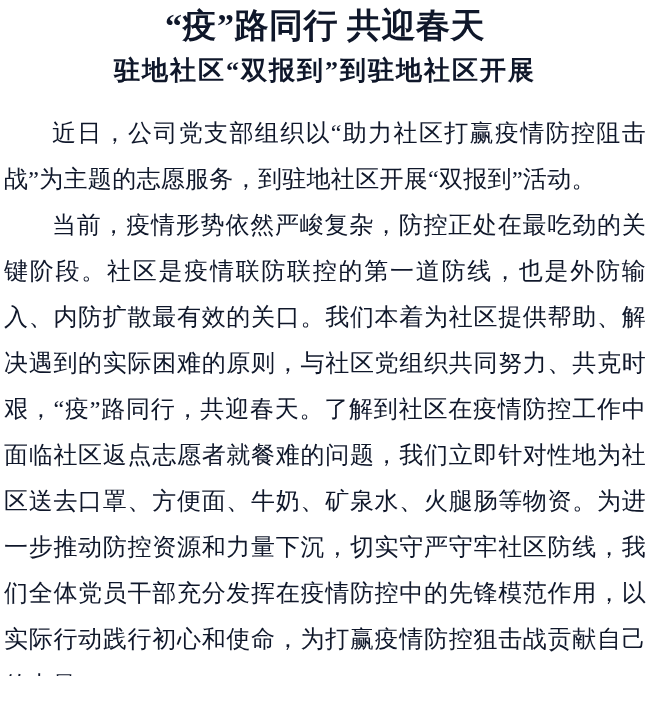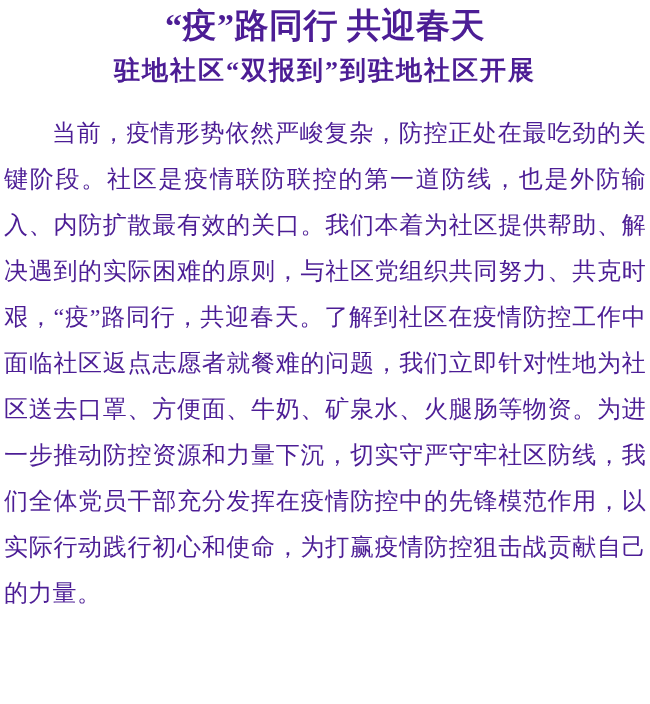--- a/index.html
+++ b/index.html
@@ -5,21 +5,21 @@
   html, body {
     margin: 0;
     padding: 0;
     background: #ffffff;
   }
   .doc-page {
     position: relative;
     width: 650px;
     height: 676px;
     background: #ffffff;
-    color: #4c1d95;
+    color: #0f172a;
     font-family: "Liberation Serif", "DejaVu Serif", serif;
     box-sizing: border-box;
     padding: 6px 4px 2px 4px;
     overflow: hidden;
   }
   .doc-title {
     margin: 0;
     text-align: center;
     font-weight: bold;
     font-size: 34px;
@@ -48,15 +48,16 @@
     letter-spacing: 0.3px;
   }
 </style>
 </head>
 <body>
 
 <div class="doc-page">
   <h1 class="doc-title">“疫”路同行 共迎春天</h1>
   <h2 class="doc-subtitle">驻地社区“双报到”到驻地社区开展</h2>
   <div class="doc-content">
+    <p>近日，公司党支部组织以“助力社区打赢疫情防控阻击战”为主题的志愿服务，到驻地社区开展“双报到”活动。</p>
     <p>当前，疫情形势依然严峻复杂，防控正处在最吃劲的关键阶段。社区是疫情联防联控的第一道防线，也是外防输入、内防扩散最有效的关口。我们本着为社区提供帮助、解决遇到的实际困难的原则，与社区党组织共同努力、共克时艰，“疫”路同行，共迎春天。了解到社区在疫情防控工作中面临社区返点志愿者就餐难的问题，我们立即针对性地为社区送去口罩、方便面、牛奶、矿泉水、火腿肠等物资。为进一步推动防控资源和力量下沉，切实守严守牢社区防线，我们全体党员干部充分发挥在疫情防控中的先锋模范作用，以实际行动践行初心和使命，为打赢疫情防控狙击战贡献自己的力量。</p>
   </div>
 </div>
 
 </body></html>

